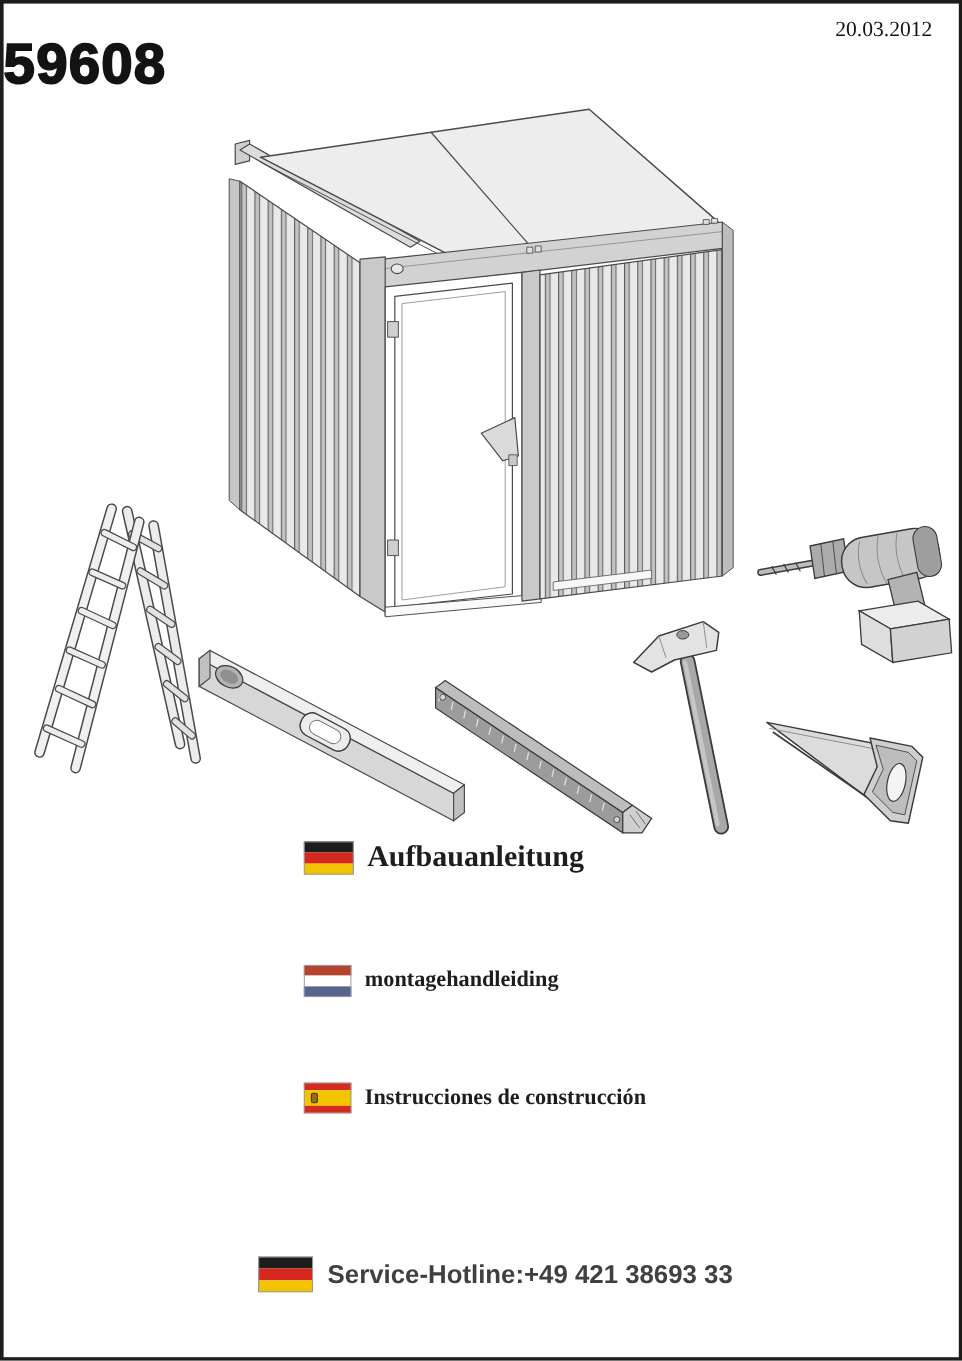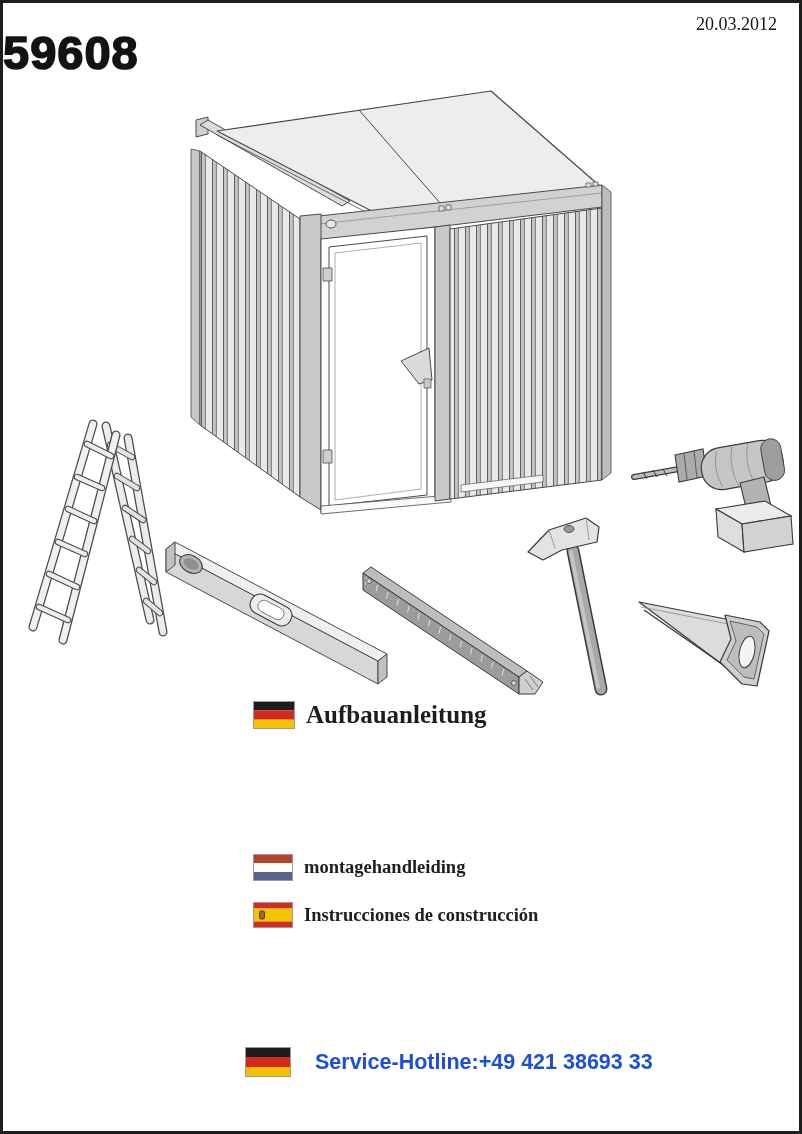--- a/index.html
+++ b/index.html
@@ -10,22 +10,22 @@
   .date{position:absolute;top:11px;right:22px;font-family:"Liberation Serif","DejaVu Serif",serif;
         font-size:18px;color:#141414;}
   .title{position:absolute;top:22px;left:0;width:100%;
          font-size:47px;font-weight:bold;color:#131313;-webkit-text-stroke:1.6px #131313;
          letter-spacing:1px;}
   .lang{position:absolute;left:250px;display:flex;align-items:center;gap:11px;
         color:#1d1d1b;font-weight:bold;}
   .lang .lbl{font-size:18.5px;white-space:nowrap;font-family:Liberation Serif, serif;}
   .lang.big .lbl{font-size:25px;}
   .flag{flex:0 0 auto;display:block;}
-  .hotline{position:absolute;left:212px;top:1044px;display:flex;align-items:center;gap:24px;
-           font-weight:bold;color:#1d4ed8;margin-left:30px;}
+  .hotline{position:absolute;left:212px;top:1044px;display:flex;align-items:center;gap:12px;
+           font-weight:bold;color:#404040;}
   .hotline .lbl,.hotline .num{font-size:21.5px;white-space:nowrap;}
 </style>
 </head>
 <body>
 
 <div class="page">
 
   <div class="date">20.03.2012</div>
   <div class="title">59608</div>
 
@@ -205,21 +205,21 @@
       <rect width="42" height="9.4" fill="#1d1d1b"></rect>
       <rect y="9.4" width="42" height="9.3" fill="#d5281e"></rect>
       <rect y="18.7" width="42" height="9.3" fill="#f3c300"></rect>
       <rect x="0.5" y="0.5" width="41" height="27" fill="none" stroke="#9a9a9a"></rect>
     </svg>
     <span class="lbl">Aufbauanleitung</span>
   </div>
 
 
 
-  <div class="lang" style="top:851px">
+  <div class="lang" style="top:801px">
     <svg class="flag" width="40" height="27" viewBox="0 0 40 27">
       <rect width="40" height="9" fill="#b5442e"></rect>
       <rect y="9" width="40" height="9" fill="#ffffff"></rect>
       <rect y="18" width="40" height="9" fill="#58648e"></rect>
       <rect x="0.5" y="0.5" width="39" height="26" fill="none" stroke="#9a9a9a"></rect>
     </svg>
     <span class="lbl">montagehandleiding</span>
   </div>
 
   <div class="lang" style="top:899px">

